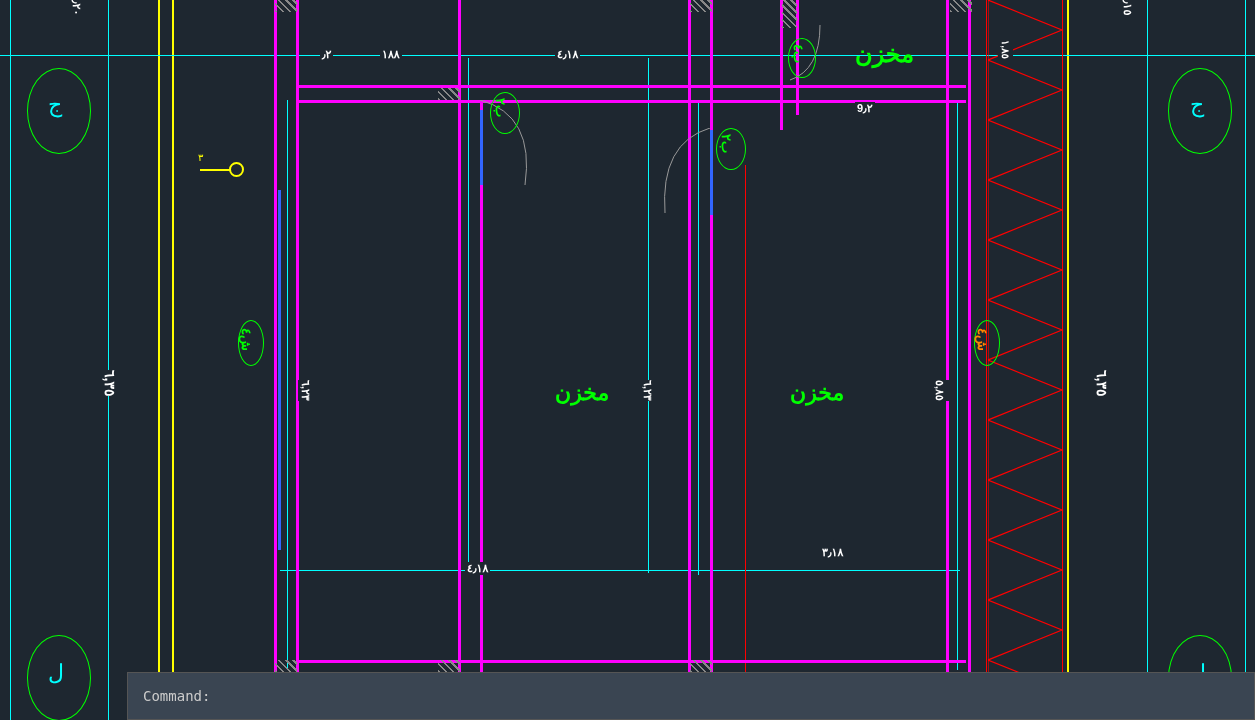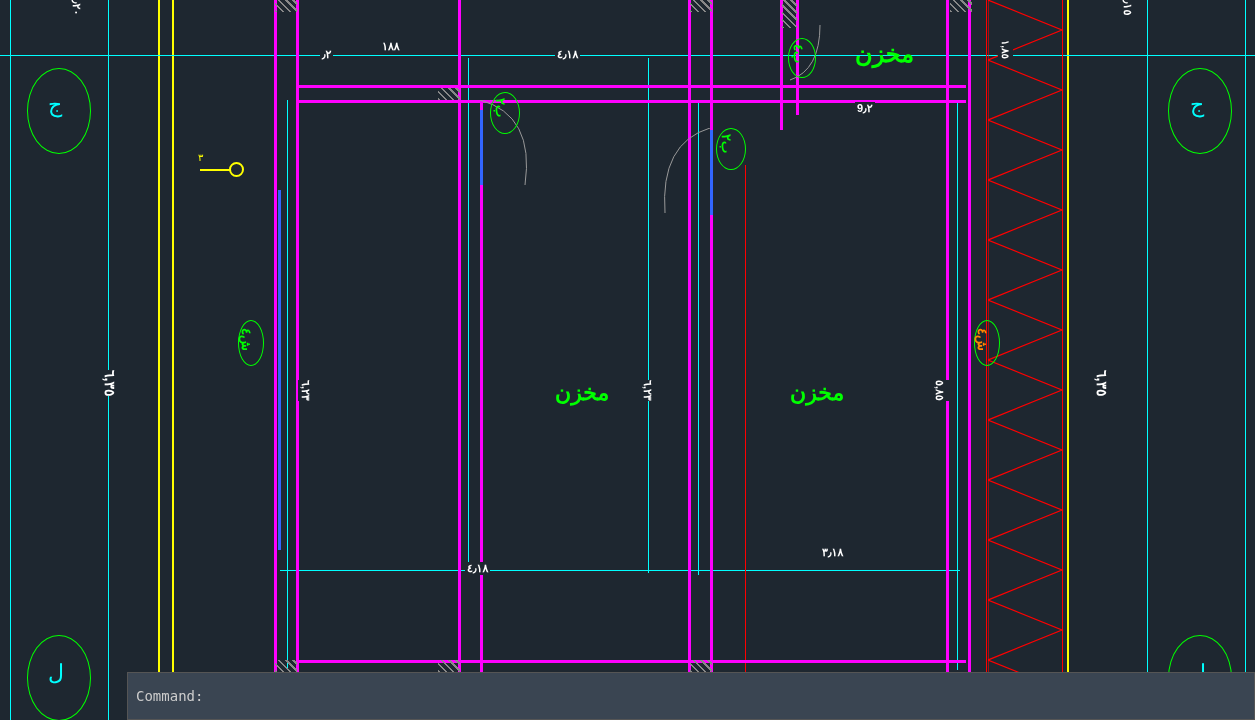--- a/index.html
+++ b/index.html
@@ -145,21 +145,21 @@
       position: absolute;
       bottom: 0;
       left: 127px;
       right: 0;
       height: 48px;
       background: #3a4552;
       border: 1px solid #555;
       color: #cccccc;
       font-family: monospace;
       font-size: 14px;
-      padding: 4px 8px;
+      padding: 4px 15px;
       display: flex;
       flex-direction: column;
       justify-content: center;
     }
 
     
     .door-sym {
       position: absolute;
       left: 200px;
       top: 160px;
@@ -299,21 +299,21 @@
   <div class="green-text" style="left:855px;top:40px;font-size:24px">مخزن</div>
   <div class="green-text" style="left:555px;top:380px;font-size:22px">مخزن</div>
   <div class="green-text" style="left:790px;top:380px;font-size:22px">مخزن</div>
 
   <div class="white-dim vertical-text" style="left:69px;top:0">٫٢٠</div>
   <div class="white-dim vertical-text" style="left:1120px;top:0">٫١٥</div>
   <div class="white-dim vertical-text" style="left:100px;top:370px;font-size:14px">٦,٣٥</div>
   <div class="white-dim vertical-text" style="left:1092px;top:370px;font-size:14px">٦,٣٥</div>
 
   <div class="white-dim" style="left:320px;top:48px">٫٢</div>
-  <div class="white-dim" style="left:380px;top:40px">١٨٨</div>
+  <div class="white-dim" style="left:380px;top:48px">١٨٨</div>
   <div class="white-dim" style="left:555px;top:48px">٤٫١٨</div>
   <div class="white-dim" style="left:855px;top:102px">9٫٢</div>
   <div class="white-dim vertical-text" style="left:998px;top:40px;font-size:10px">١,٨٥</div>
 
   <div class="white-dim vertical-text" style="left:298px;top:380px">٦,٢٣</div>
   <div class="white-dim vertical-text" style="left:640px;top:380px">٦,٢٣</div>
   <div class="white-dim vertical-text" style="left:932px;top:380px">٥,٨٥</div>
 
   <div class="white-dim" style="left:465px;top:562px">٤٫١٨</div>
   <div class="white-dim" style="left:820px;top:546px">٣٫١٨</div>

